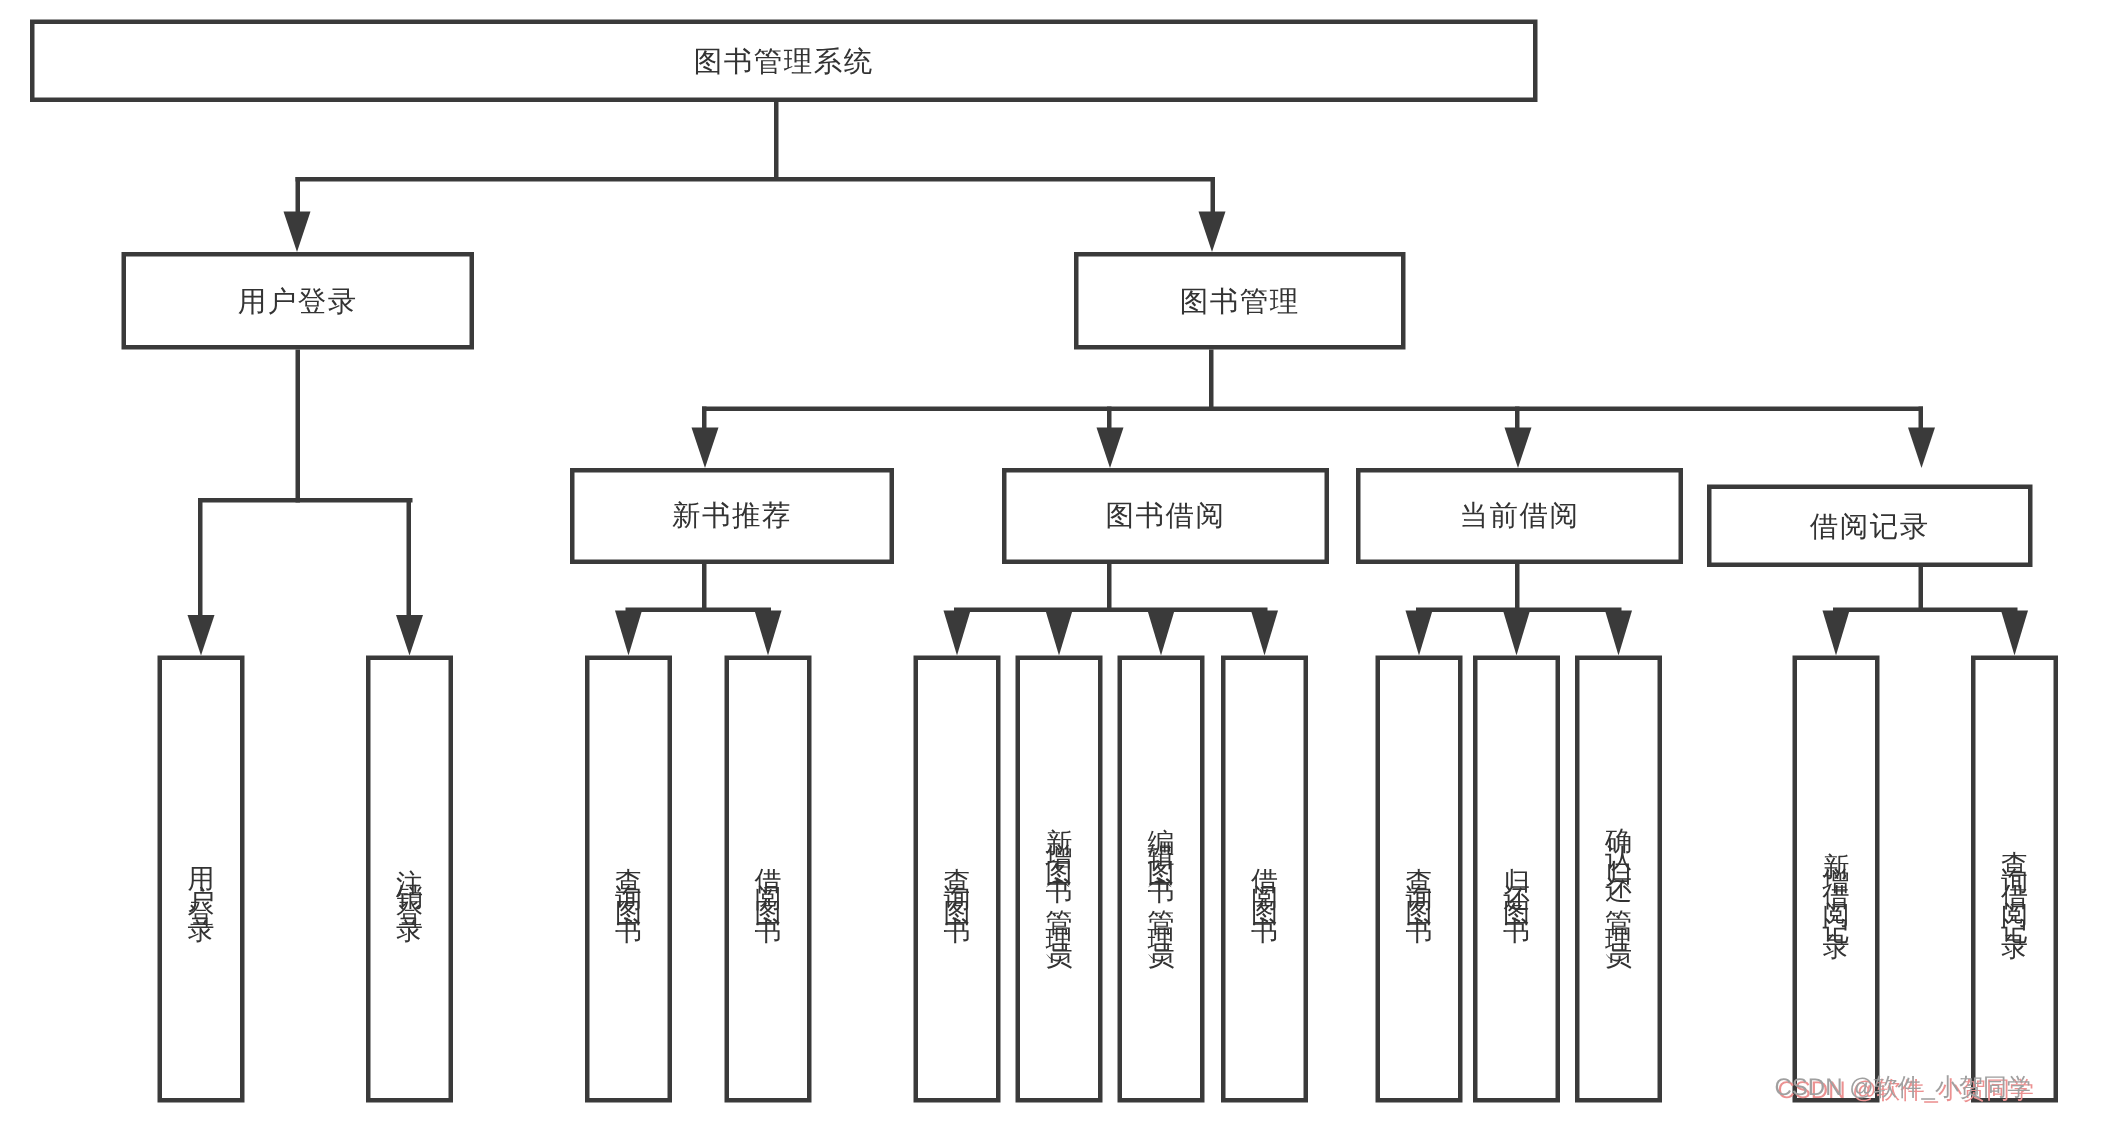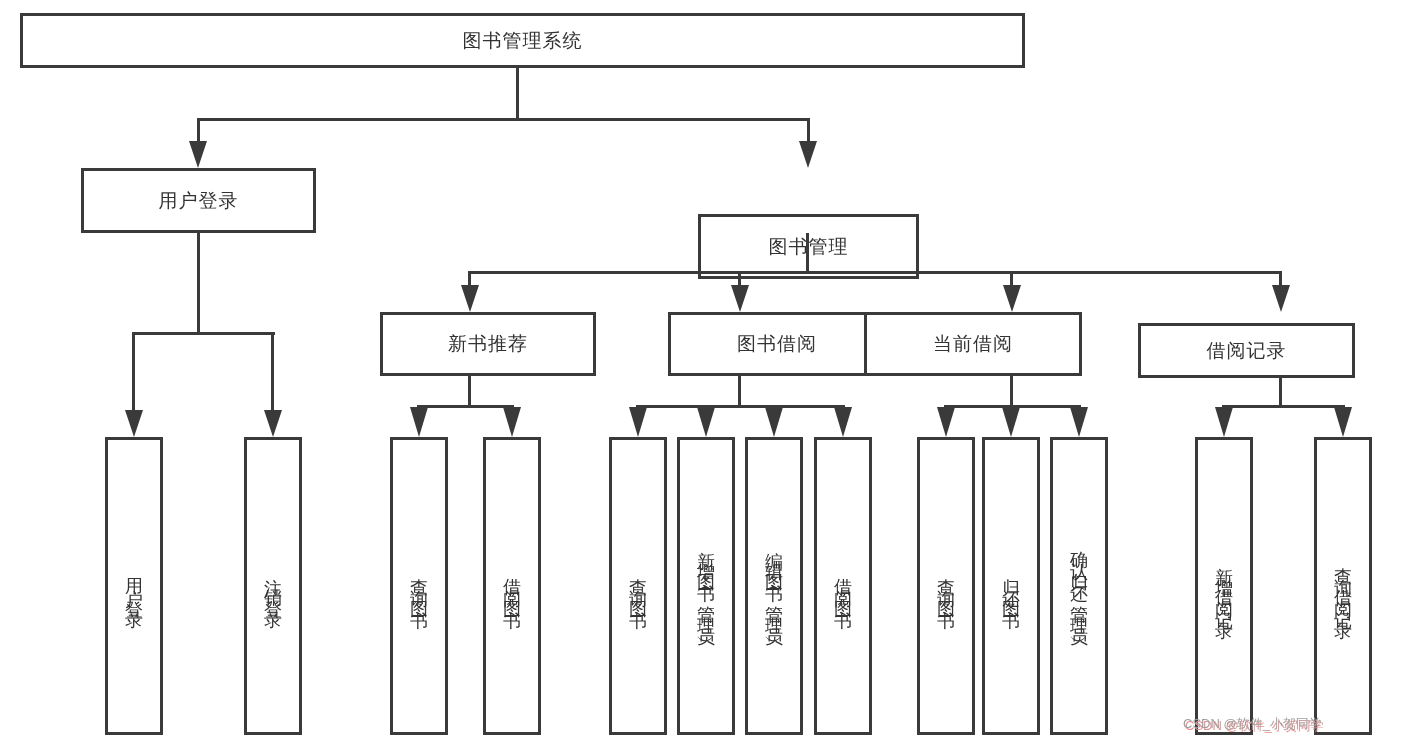--- a/index.html
+++ b/index.html
@@ -40,21 +40,21 @@
   .arrow{
     position:absolute;width:0;height:0;
     border-left:9px solid transparent;
     border-right:9px solid transparent;
     border-top:27px solid var(--line);
   }
   .arrow.short{border-top-width:30px;}
   #watermark{
     position:absolute;
     left:1183px;top:715px;
-    font-size:13px;
+    font-size:16px;
     color:#a0a0a0;
     text-shadow:2px 2px 0 #ec9191;
     white-space:nowrap;
     z-index:5;
   }
 </style>
 </head>
 <body>
 
 <div id="stage">
@@ -66,21 +66,21 @@
   <div class="vline" style="left:516px;top:68px;height:52px;"></div>
   <div class="hline" style="left:197px;top:118px;width:613px;"></div>
   <div class="vline" style="left:197px;top:118px;height:26px;"></div>
   <div class="arrow" style="left:189px;top:141px;"></div>
   <div class="vline" style="left:807px;top:118px;height:26px;"></div>
   <div class="arrow" style="left:799px;top:141px;"></div>
 
   <div class="box" style="left:81px;top:168px;width:235px;height:65px;">
     <span class="hlabel">用户登录</span>
   </div>
-  <div class="box" style="left:698px;top:168px;width:221px;height:65px;margin-top:46px;">
+  <div class="box" style="left:716px;top:168px;width:221px;height:65px;">
     <span class="hlabel">图书管理</span>
   </div>
 
   <div class="vline" style="left:197px;top:233px;height:102px;"></div>
   <div class="hline" style="left:132px;top:332px;width:143px;"></div>
   <div class="vline" style="left:132px;top:332px;height:80px;"></div>
   <div class="arrow" style="left:125px;top:410px;"></div>
   <div class="vline" style="left:271px;top:332px;height:80px;"></div>
   <div class="arrow" style="left:264px;top:410px;"></div>
 
@@ -94,21 +94,21 @@
   <div class="arrow" style="left:1003px;top:285px;"></div>
   <div class="vline" style="left:1279px;top:271px;height:17px;"></div>
   <div class="arrow" style="left:1272px;top:285px;"></div>
 
   <div class="box" style="left:362px;top:312px;width:216px;height:64px;margin-left:18px;">
     <span class="hlabel">新书推荐</span>
   </div>
   <div class="box" style="left:668px;top:312px;width:218px;height:64px;">
     <span class="hlabel">图书借阅</span>
   </div>
-  <div class="box" style="left:864px;top:312px;width:218px;height:64px;">
+  <div class="box" style="left:904px;top:312px;width:218px;height:64px;">
     <span class="hlabel">当前借阅</span>
   </div>
   <div class="box" style="left:1138px;top:312px;width:217px;height:55px;margin-top:11px;">
     <span class="hlabel">借阅记录</span>
   </div>
 
   <div class="vline" style="left:468px;top:376px;height:32px;"></div>
   <div class="hline" style="left:417px;top:405px;width:97px;"></div>
   <div class="arrow short" style="left:410px;top:407px;"></div>
   <div class="arrow short" style="left:503px;top:407px;"></div>

